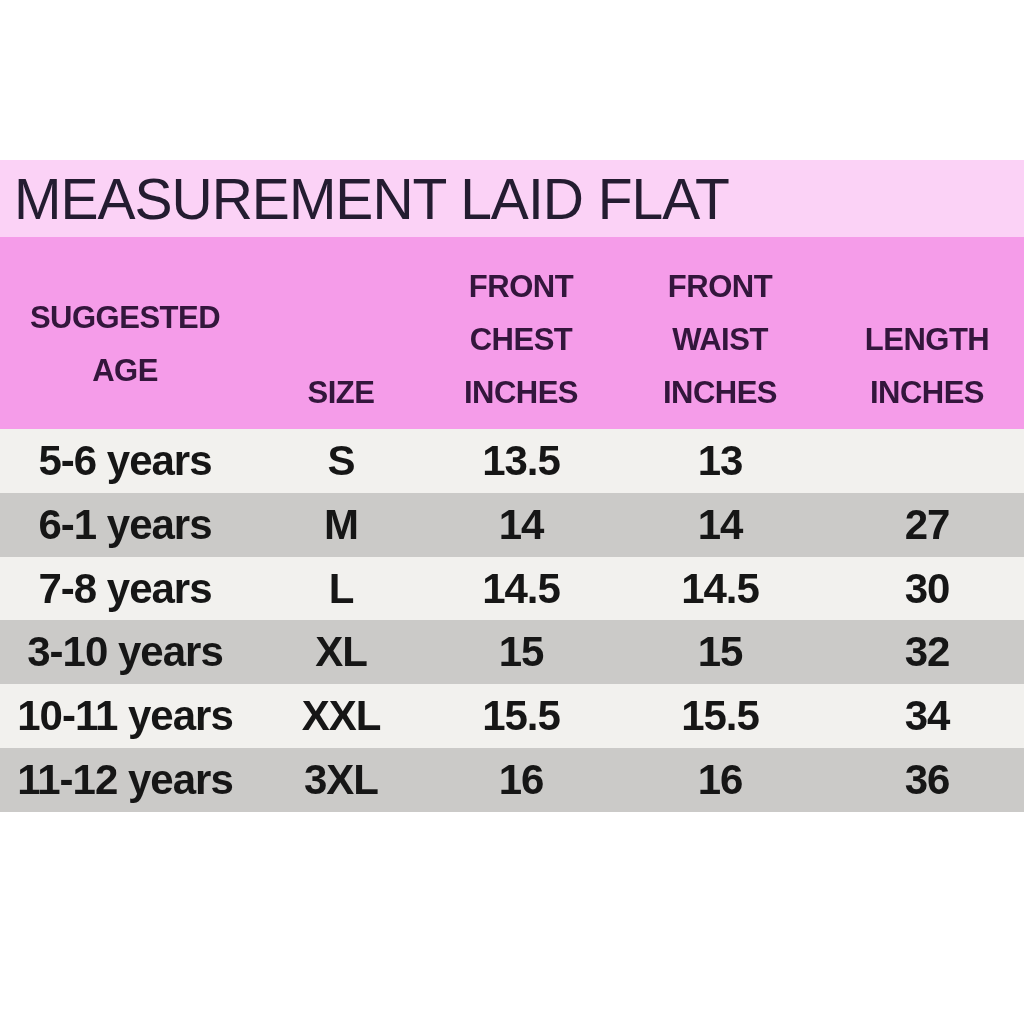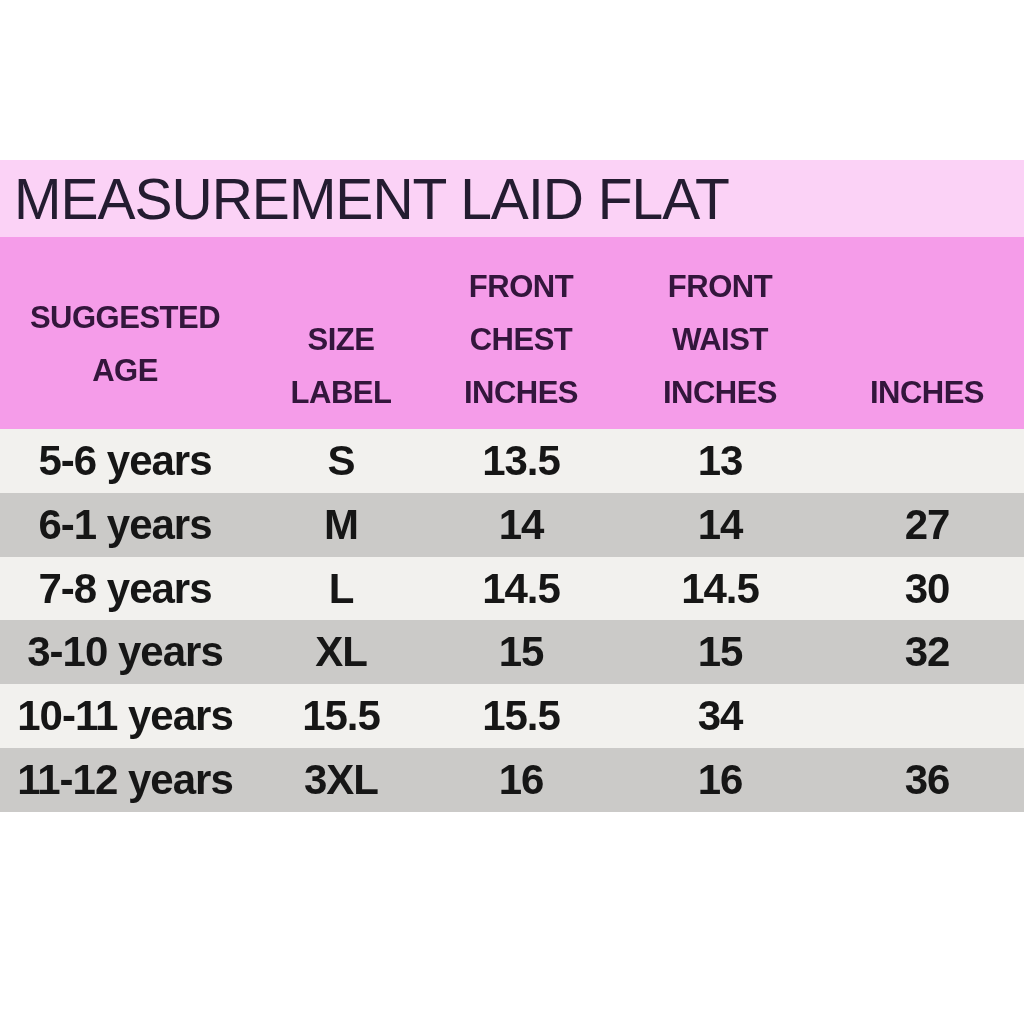--- a/index.html
+++ b/index.html
@@ -81,33 +81,33 @@
     <span class="title-text">MEASUREMENT LAID FLAT</span>
   </div>
 
   <div class="header-row">
     <div class="header-cell raised">
       <span>SUGGESTED</span>
       <span>AGE</span>
     </div>
     <div class="header-cell">
       <span>SIZE</span>
-      <span>LABEL</span>
     </div>
     <div class="header-cell">
       <span>FRONT</span>
       <span>CHEST</span>
       <span>INCHES</span>
     </div>
     <div class="header-cell">
       <span>FRONT</span>
       <span>WAIST</span>
       <span>INCHES</span>
     </div>
     <div class="header-cell">
+      <span>LENGTH</span>
       <span>INCHES</span>
     </div>
   </div>
 
   <div class="rows">
     <div class="row light">
       <div class="cell">5-6 years</div>
       <div class="cell">S</div>
       <div class="cell">13.5</div>
       <div class="cell">13</div>
@@ -128,20 +128,21 @@
     </div>
     <div class="row gray">
       <div class="cell">3-10 years</div>
       <div class="cell">XL</div>
       <div class="cell">15</div>
       <div class="cell">15</div>
       <div class="cell">32</div>
     </div>
     <div class="row light">
       <div class="cell">10-11 years</div>
+      <div class="cell">XXL</div>
       <div class="cell">15.5</div>
       <div class="cell">15.5</div>
       <div class="cell">34</div>
     </div>
     <div class="row gray">
       <div class="cell">11-12 years</div>
       <div class="cell">3XL</div>
       <div class="cell">16</div>
       <div class="cell">16</div>
       <div class="cell">36</div>

